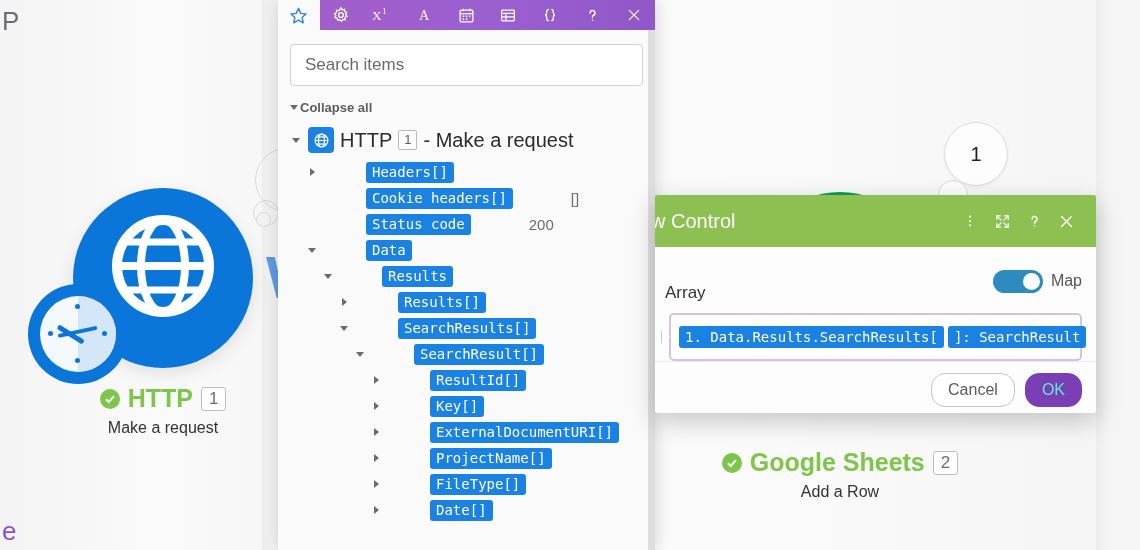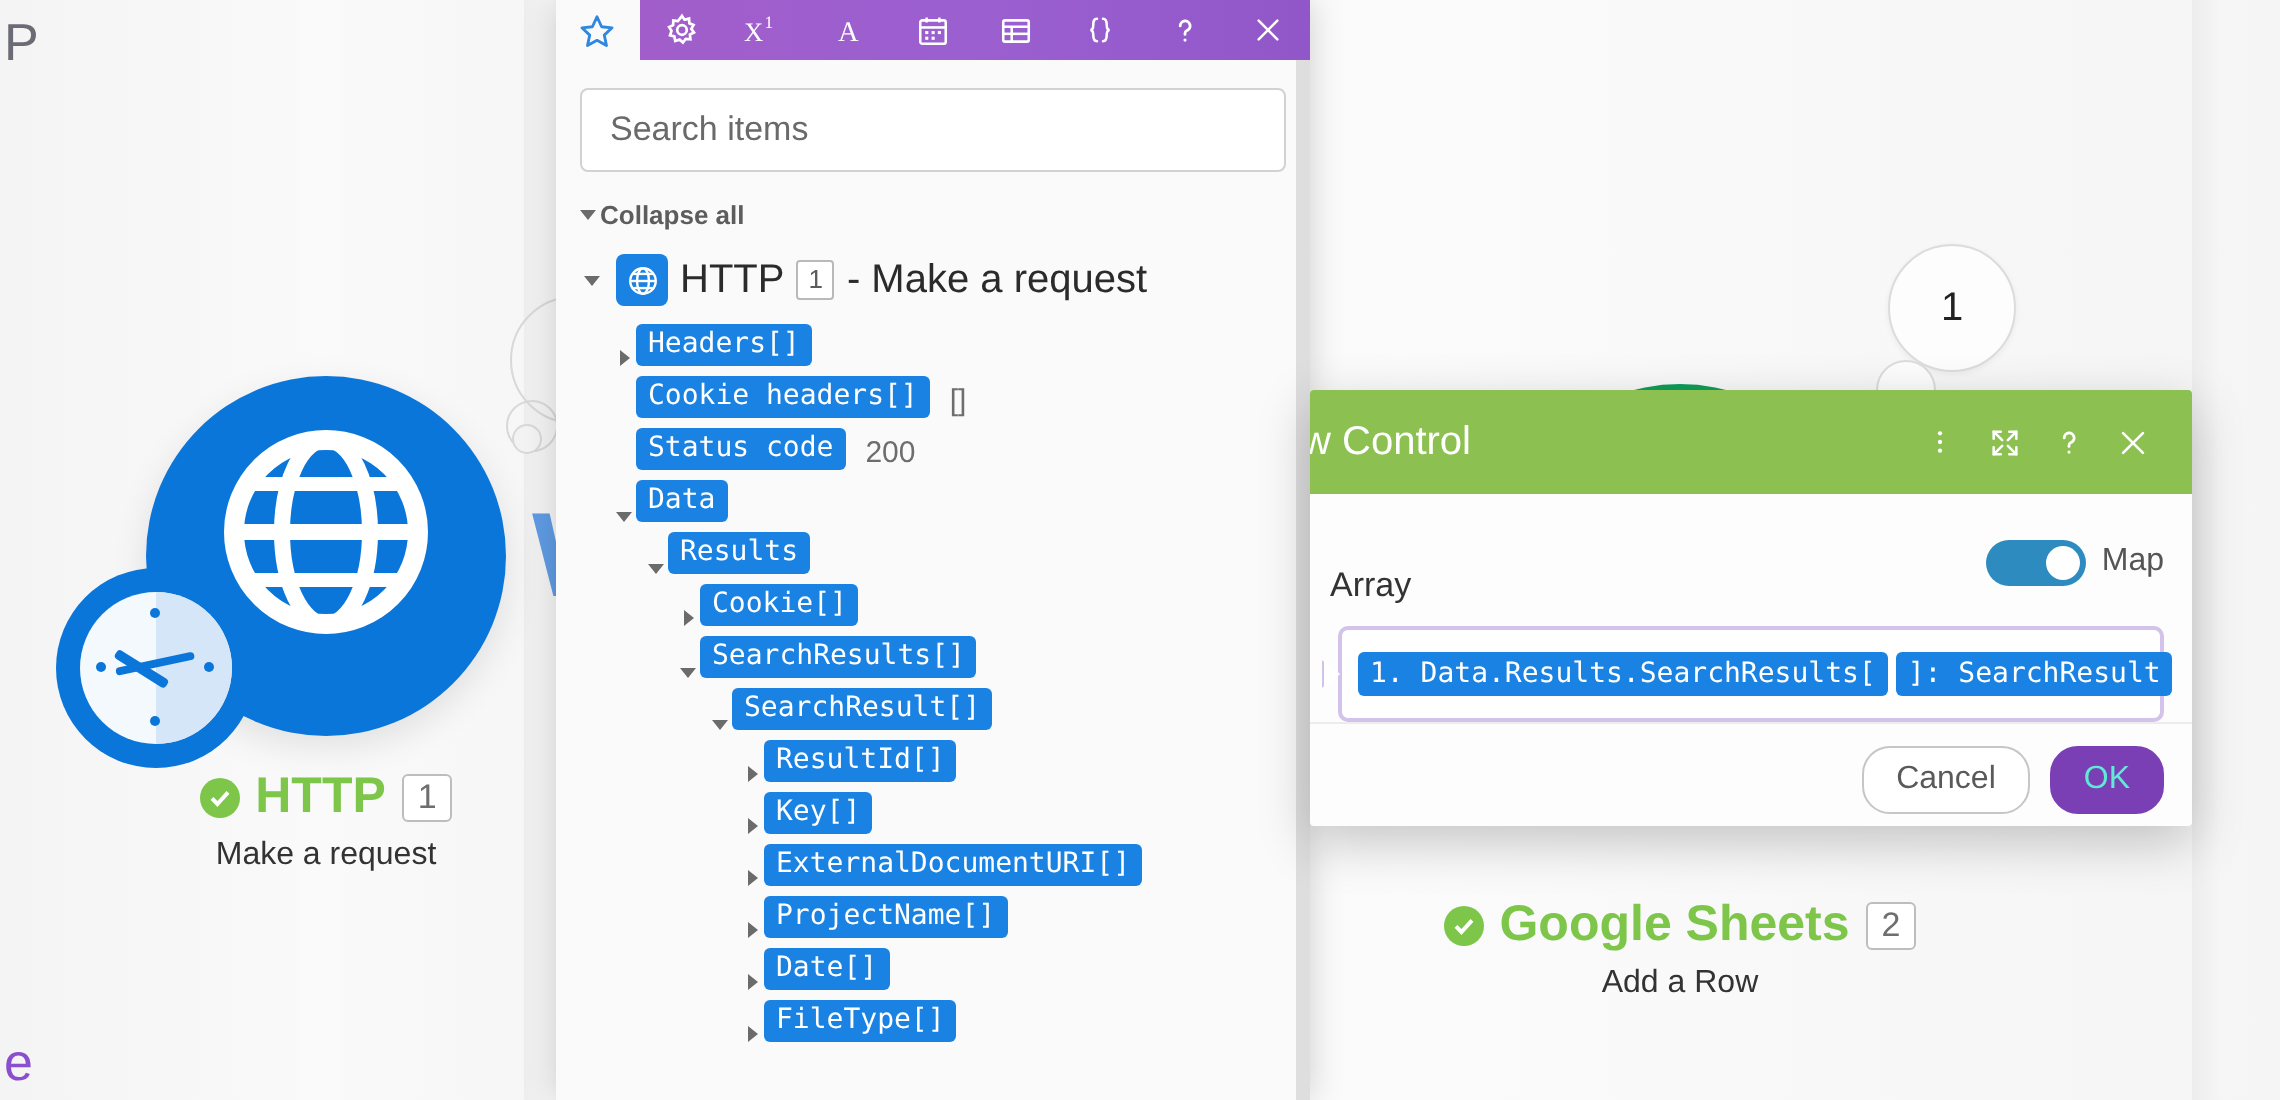--- a/index.html
+++ b/index.html
@@ -181,24 +181,25 @@
     margin-top: 14px;
     font-size: 13px;
     font-weight: 700;
     color: #5d5d5d;
     display: flex; align-items: center; gap: 2px;
     cursor: pointer;
   }
 
   .tree { margin-top: 12px; font-size: 15px; }
   .tree-row {
-    display: flex; align-items: flex-end;
+    display: flex; align-items: center;
     min-height: 22px;
     margin-bottom: 4px;
     white-space: nowrap;
+    gap: 48px;
   }
   .caret {
     width: 12px; flex: none;
     display: inline-flex; align-items: center; justify-content: center;
     cursor: pointer;
   }
   .caret.none { visibility: hidden; }
   .tri-right { width:0;height:0;border-left:5px solid #6b6b6b;border-top:4px solid transparent;border-bottom:4px solid transparent; }
   .tri-down  { width:0;height:0;border-top:5px solid #6b6b6b;border-left:4px solid transparent;border-right:4px solid transparent; }
 
@@ -529,21 +530,21 @@
             <div class="tree-row" style="padding-left: 32px;">
               <span class="caret">
                 <span class="tri-down"></span>
               </span>
               <span class="token">Results</span>
             </div>
             <div class="tree-row" style="padding-left: 48px;">
               <span class="caret">
                 <span class="tri-right"></span>
               </span>
-              <span class="token">Cookie[]</span>
+              <span class="token">Results[]</span>
             </div>
             <div class="tree-row" style="padding-left: 48px;">
               <span class="caret">
                 <span class="tri-down"></span>
               </span>
               <span class="token">SearchResults[]</span>
             </div>
             <div class="tree-row" style="padding-left: 64px;">
               <span class="caret">
                 <span class="tri-down"></span>
@@ -571,27 +572,27 @@
             <div class="tree-row" style="padding-left: 80px;">
               <span class="caret">
                 <span class="tri-right"></span>
               </span>
               <span class="token">ProjectName[]</span>
             </div>
             <div class="tree-row" style="padding-left: 80px;">
               <span class="caret">
                 <span class="tri-right"></span>
               </span>
+              <span class="token">FileType[]</span>
+            </div>
+            <div class="tree-row" style="padding-left: 80px;">
+              <span class="caret">
+                <span class="tri-right"></span>
+              </span>
               <span class="token">Date[]</span>
-            </div>
-            <div class="tree-row" style="padding-left: 80px;">
-              <span class="caret">
-                <span class="tri-right"></span>
-              </span>
-              <span class="token">FileType[]</span>
             </div>
           </div>
       </div>
     </div>
 
     <div class="panel-right-edge"></div>
   </div>
 
   <div id="flow-dialog">
     <div class="dlg-header">

